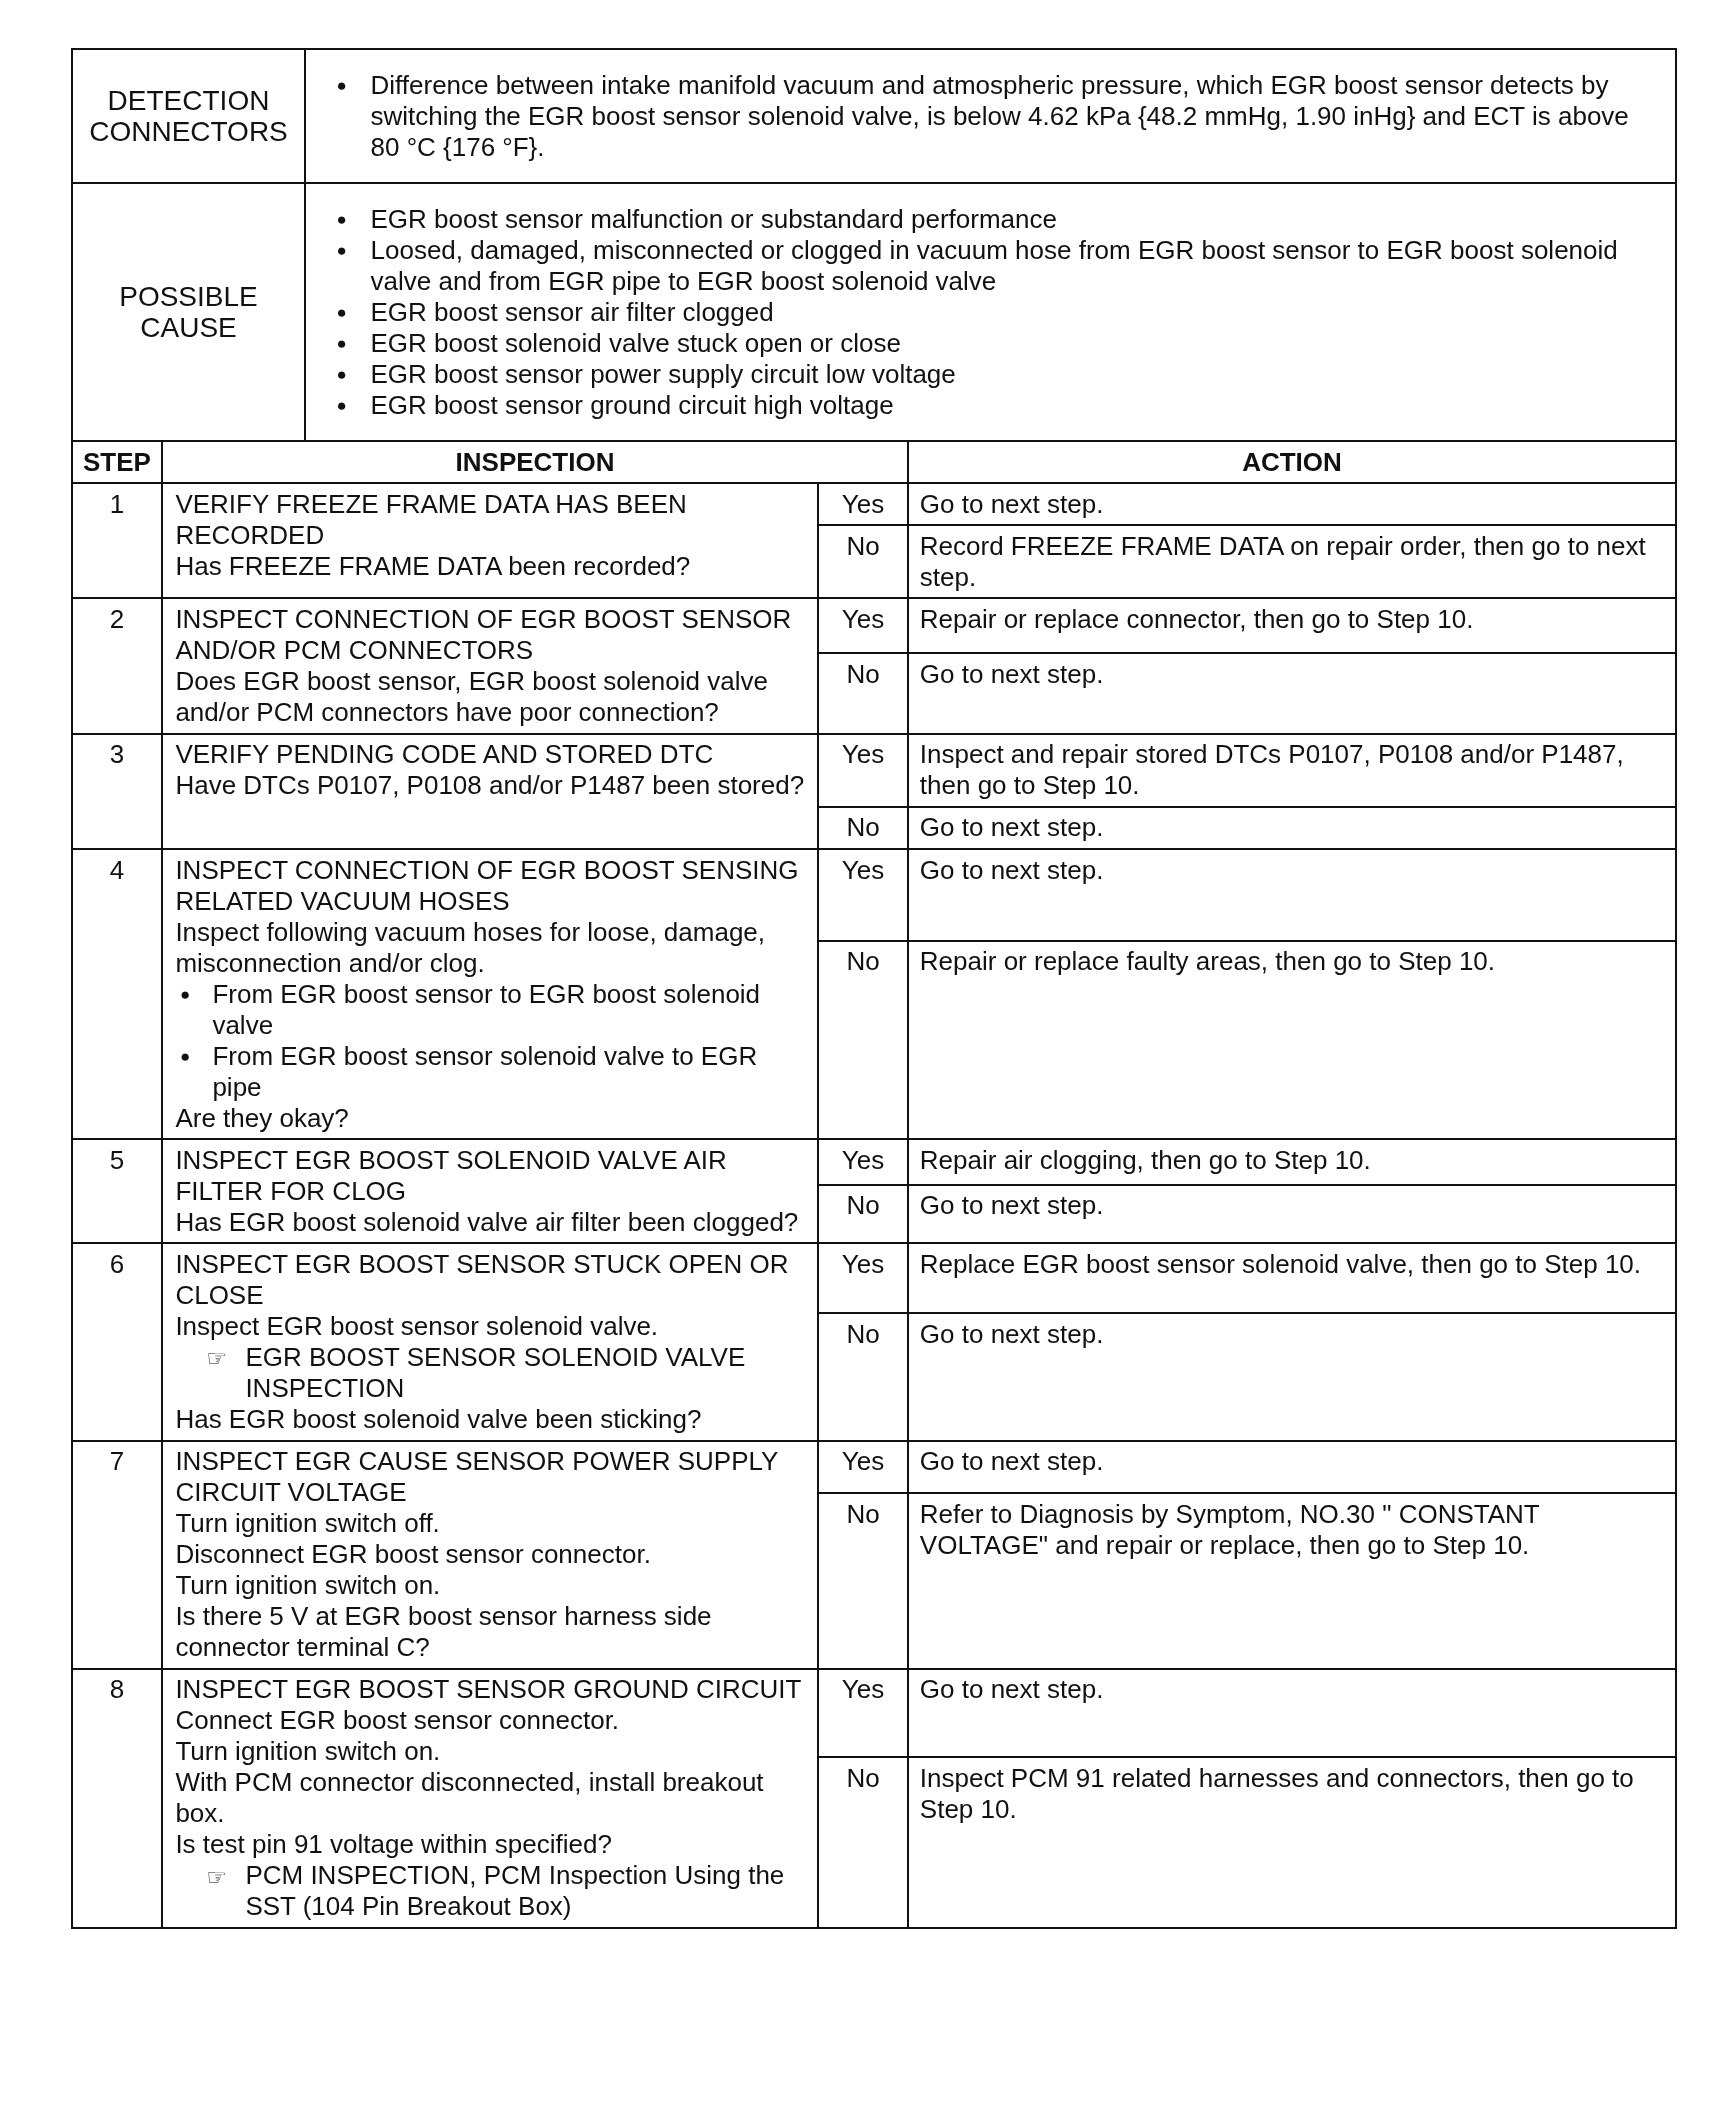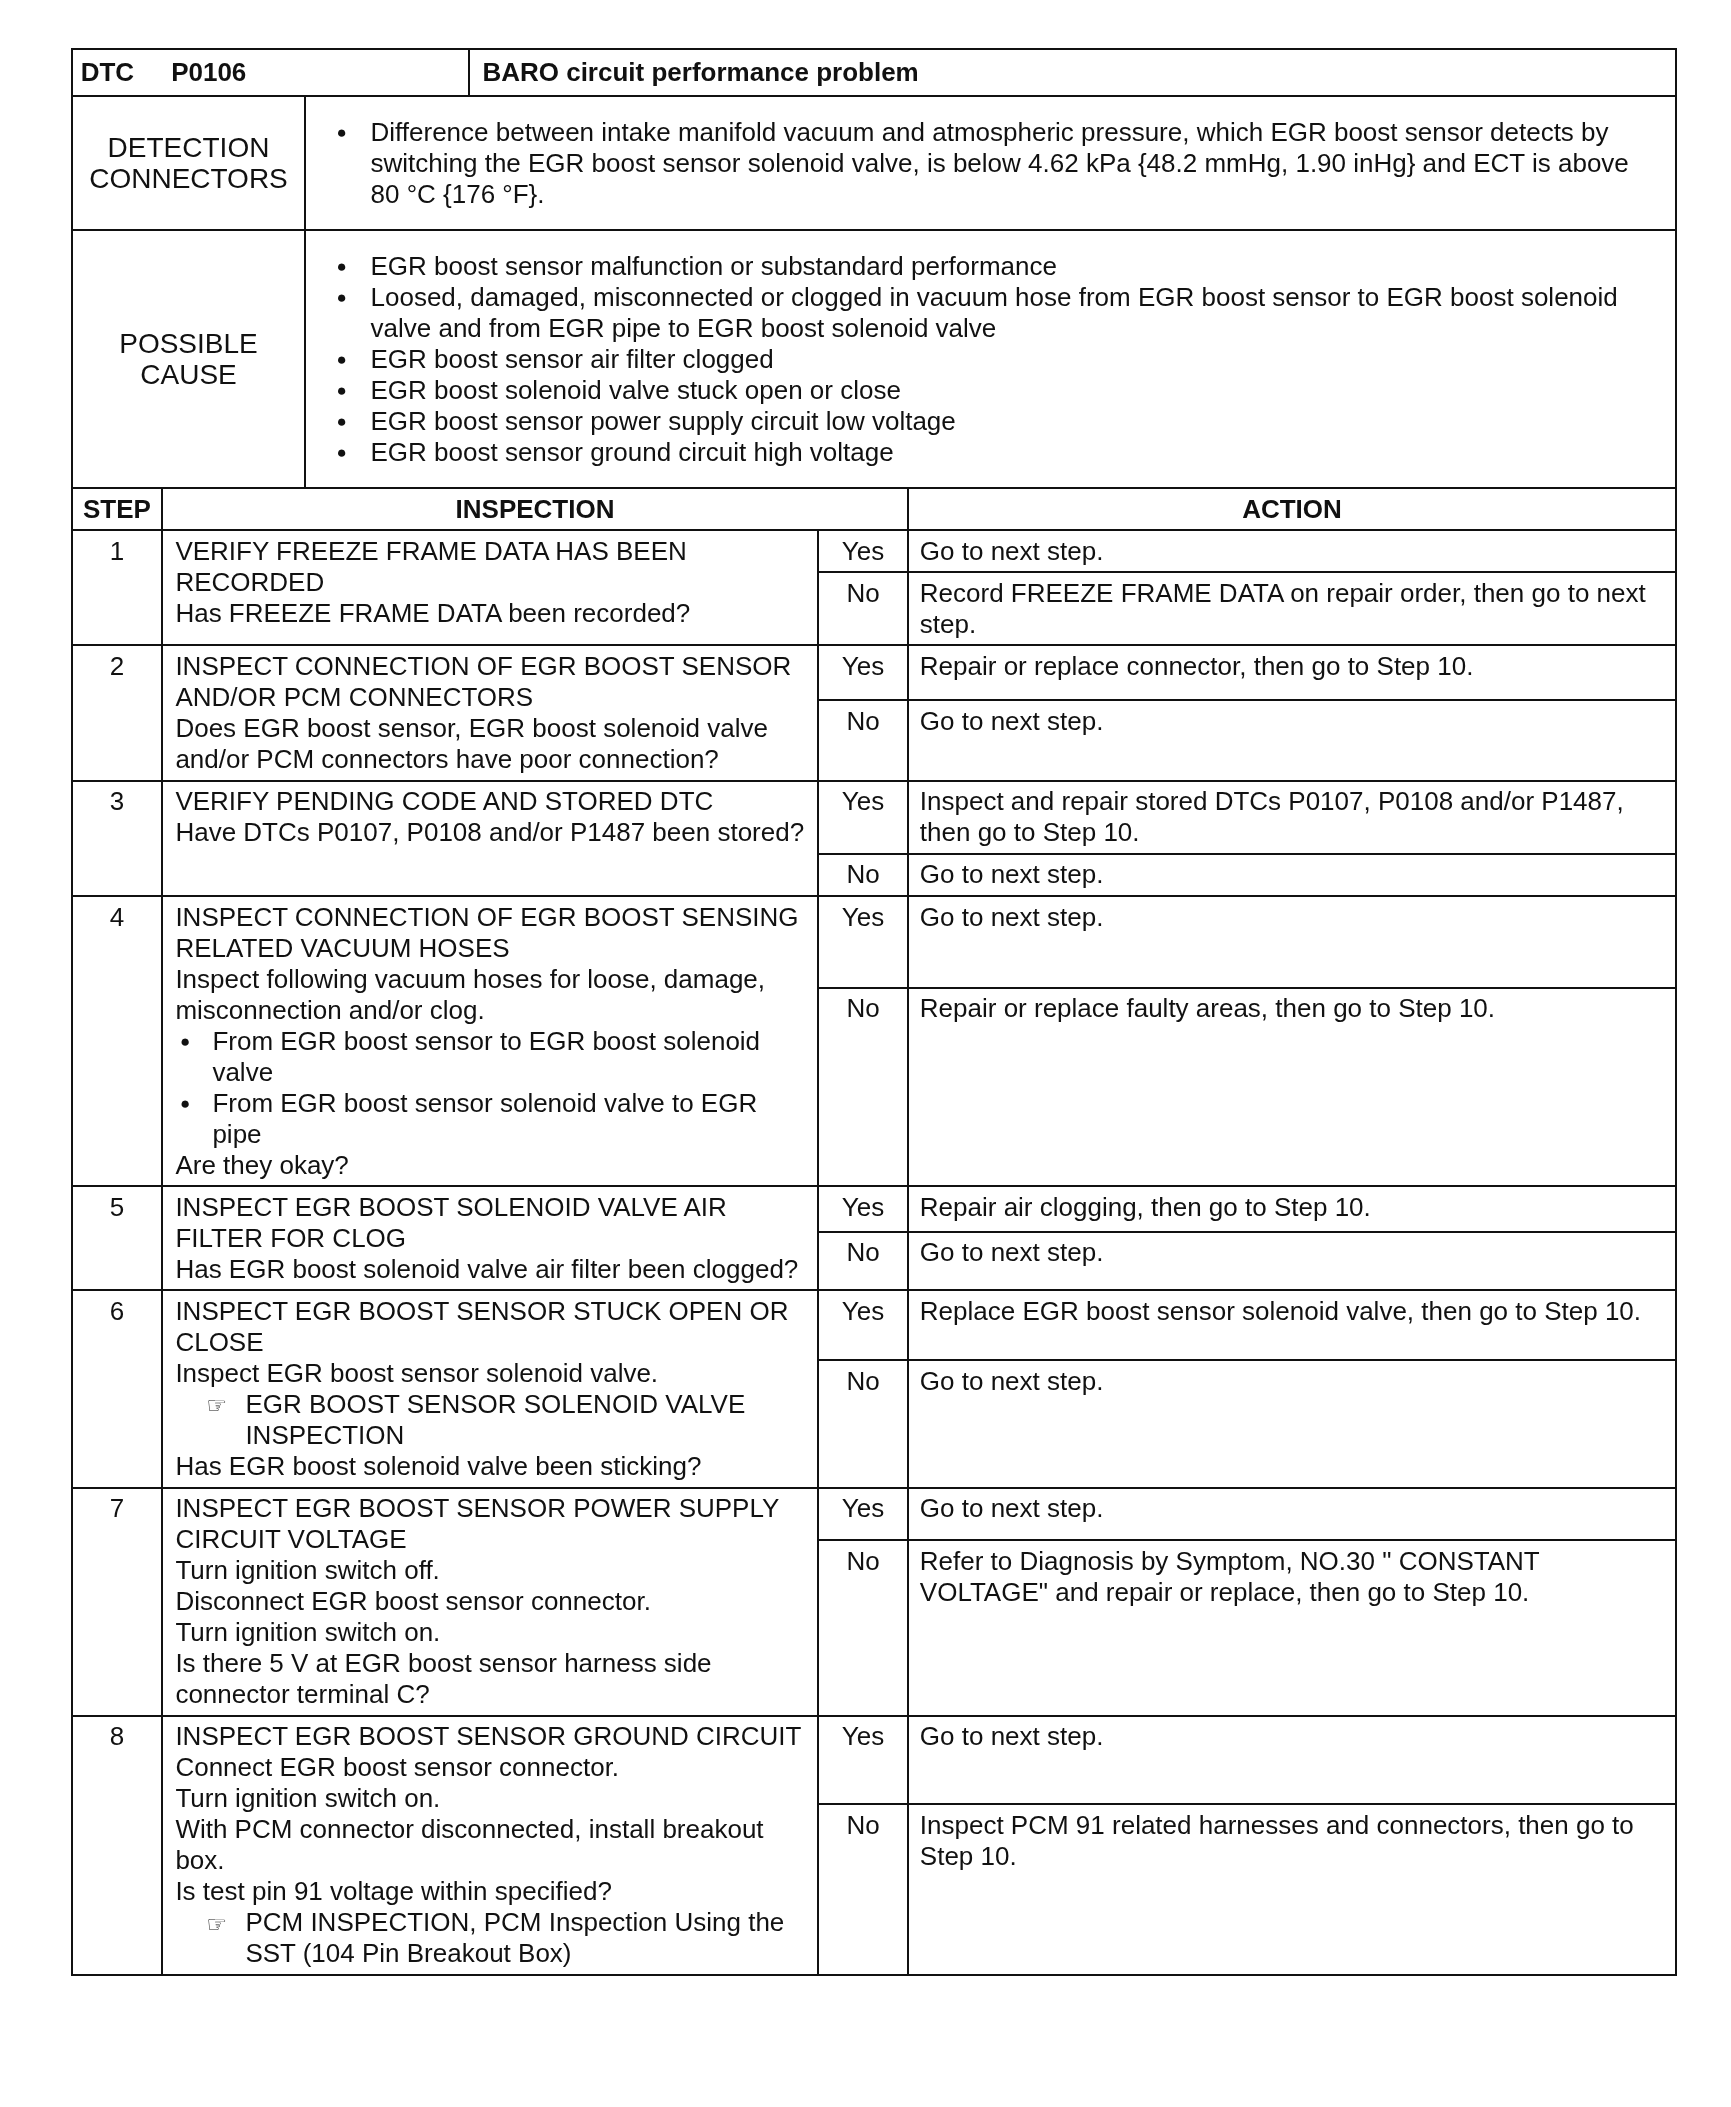--- a/index.html
+++ b/index.html
@@ -31,26 +31,20 @@
 
 <div class="doc">
   <table>
     <colgroup>
       <col style="width:85px">
         <col style="width:148px">
         <col style="width:164px">
         <col>
     </colgroup>
     <tbody>
-      <tr class="hdr-dtc">
-        <td colspan="3" class="code">
-          <span>DTC</span><span>P0106</span>
-        </td>
-        <td class="title">BARO circuit performance problem</td>
-      </tr>
       <tr>
         <td colspan="2" class="label-cell">
           <div>DETECTION</div>
           <div>CONNECTORS</div>
         </td>
         <td colspan="2">
           <ul class="bullets" id="detection-list">
               <li>Difference between intake manifold vacuum and atmospheric pressure, which EGR boost sensor detects by switching the EGR boost sensor solenoid valve, is below 4.62 kPa {48.2 mmHg, 1.90 inHg} and ECT is above 80 °C {176 °F}.</li>
             </ul>
         </td>
@@ -168,21 +162,21 @@
           <td class="yn" style="height: 63px;">Yes</td>
           <td class="act">Replace EGR boost sensor solenoid valve, then go to Step 10.</td>
         </tr>
         <tr>
           <td class="yn">No</td>
           <td class="act">Go to next step.</td>
         </tr>
         <tr>
           <td class="step-num" rowspan="2">7</td>
           <td class="insp" rowspan="2">
-            <span class="line">INSPECT EGR BOOST SENSOR POWER SUPPLY CIRCUIT VOLTAGE</span>
+            <span class="line">INSPECT EGR CAUSE SENSOR POWER SUPPLY CIRCUIT VOLTAGE</span>
             <span class="line">Turn ignition switch off.</span>
             <span class="line">Disconnect EGR boost sensor connector.</span>
             <span class="line">Turn ignition switch on.</span>
             <span class="line">Is there 5 V at EGR boost sensor harness side connector terminal C?</span>
           </td>
           <td class="yn" style="height: 46px;">Yes</td>
           <td class="act">Go to next step.</td>
         </tr>
         <tr>
           <td class="yn">No</td>

